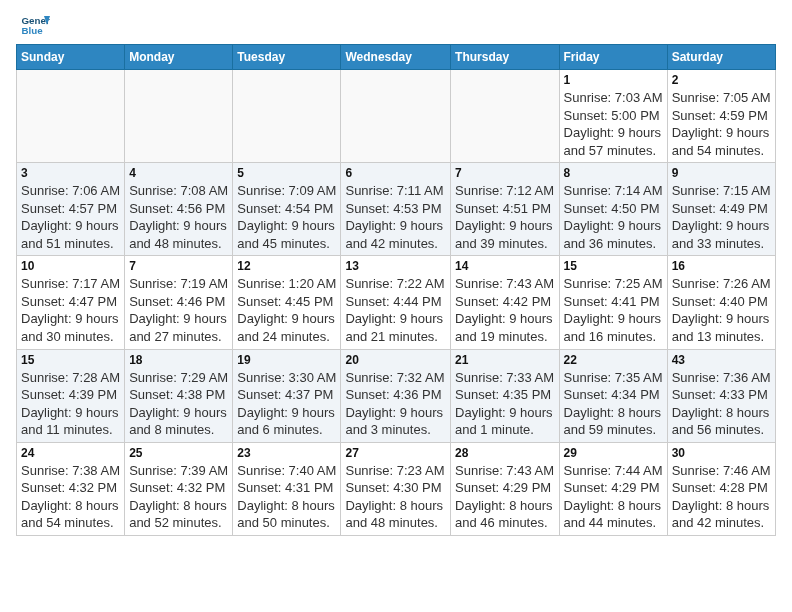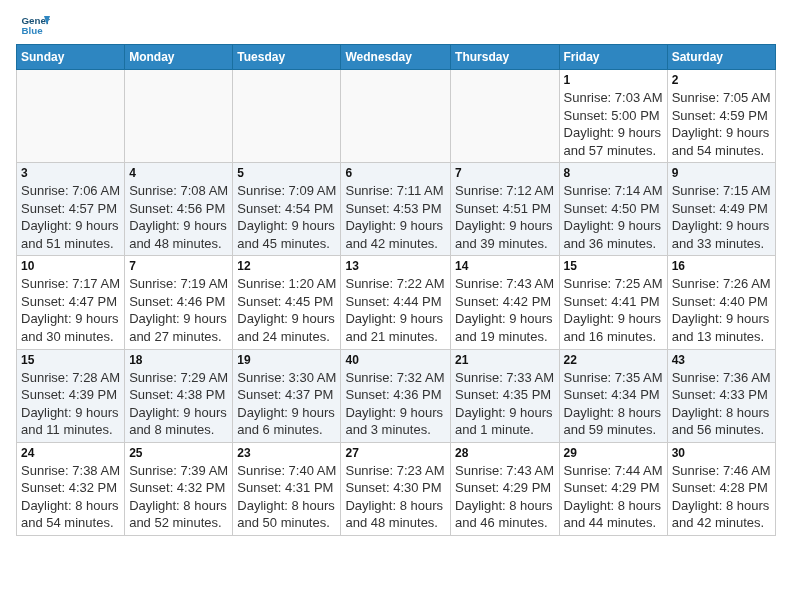--- a/index.html
+++ b/index.html
@@ -195,21 +195,21 @@
 Sunset: 4:38 PM
 Daylight: 9 hours and 8 minutes.</div>
           </td>
           <td>
             <span class="day-num">19</span>
             <div class="day-info">Sunrise: 3:30 AM
 Sunset: 4:37 PM
 Daylight: 9 hours and 6 minutes.</div>
           </td>
           <td>
-            <span class="day-num">40</span>
+            <span class="day-num">20</span>
             <div class="day-info">Sunrise: 7:32 AM
 Sunset: 4:36 PM
 Daylight: 9 hours and 3 minutes.</div>
           </td>
           <td>
             <span class="day-num">21</span>
             <div class="day-info">Sunrise: 7:33 AM
 Sunset: 4:35 PM
 Daylight: 9 hours and 1 minute.</div>
           </td>

